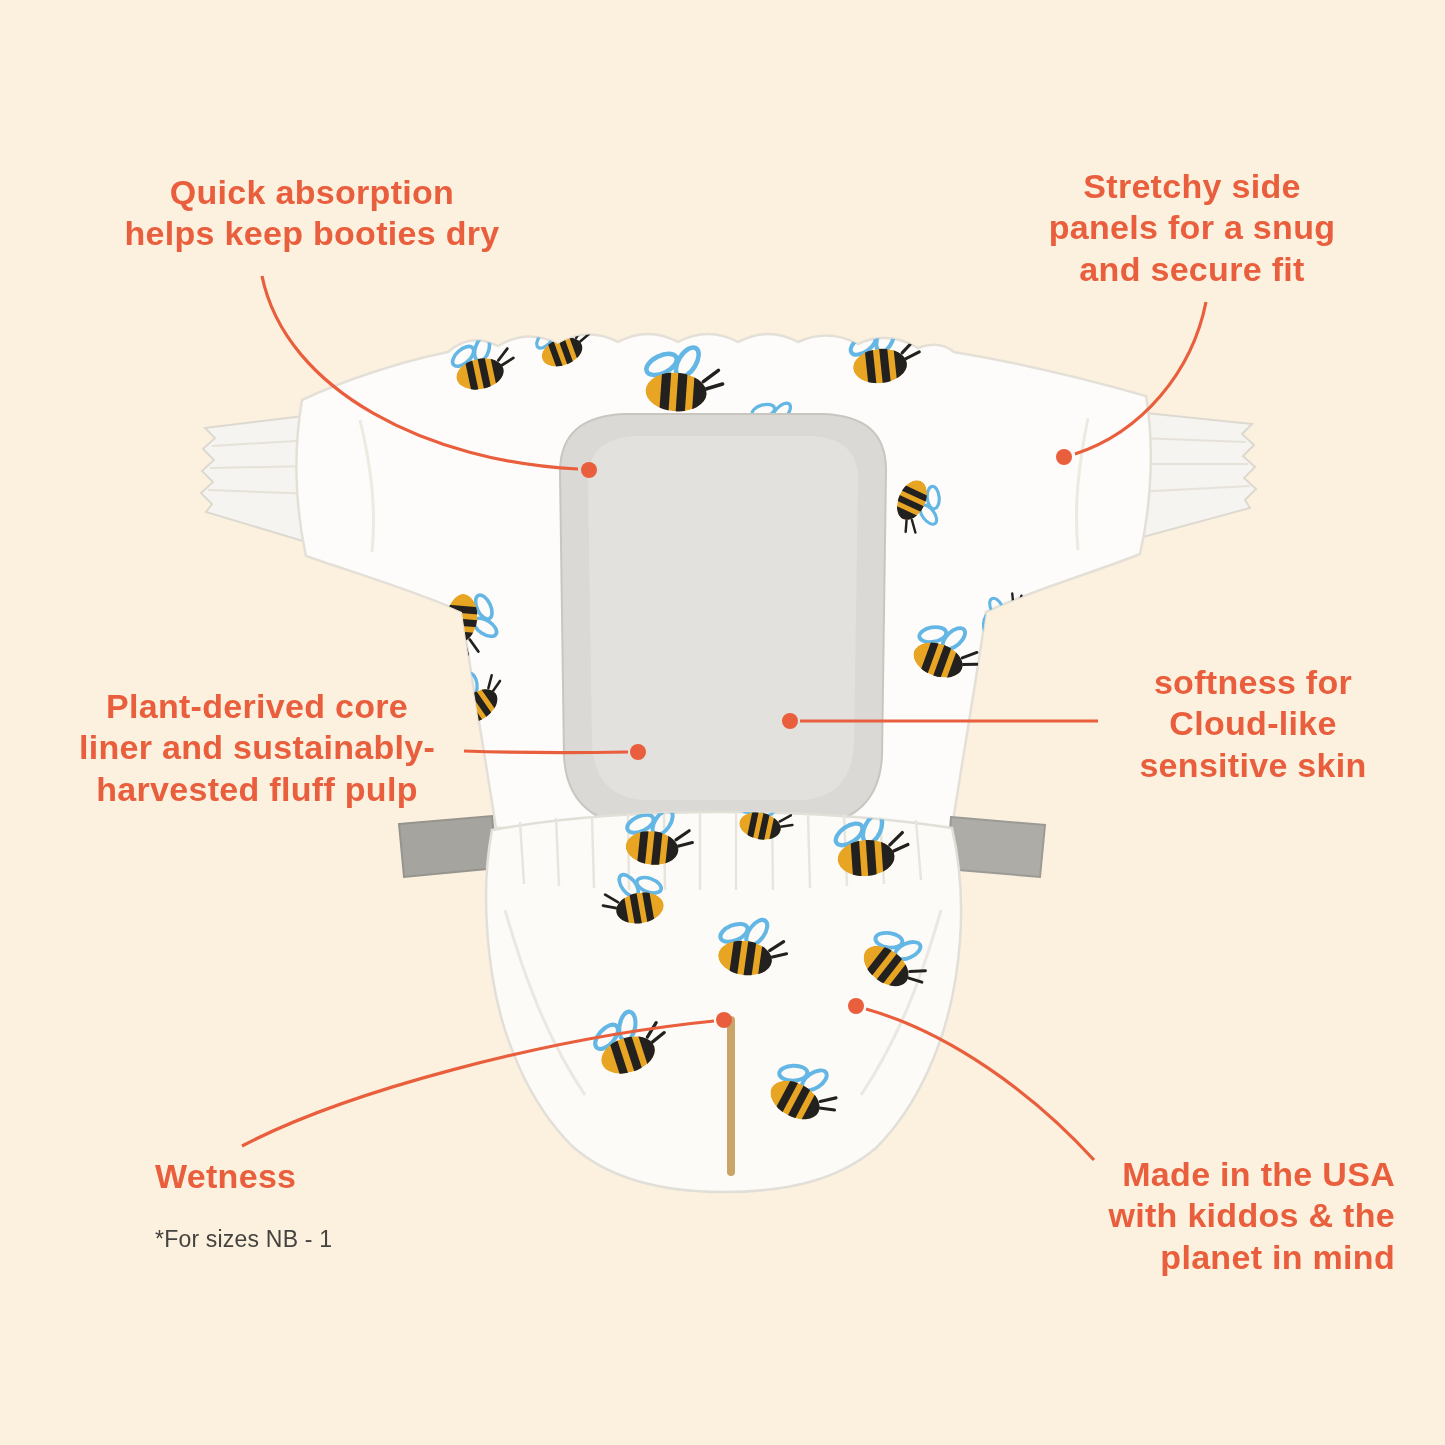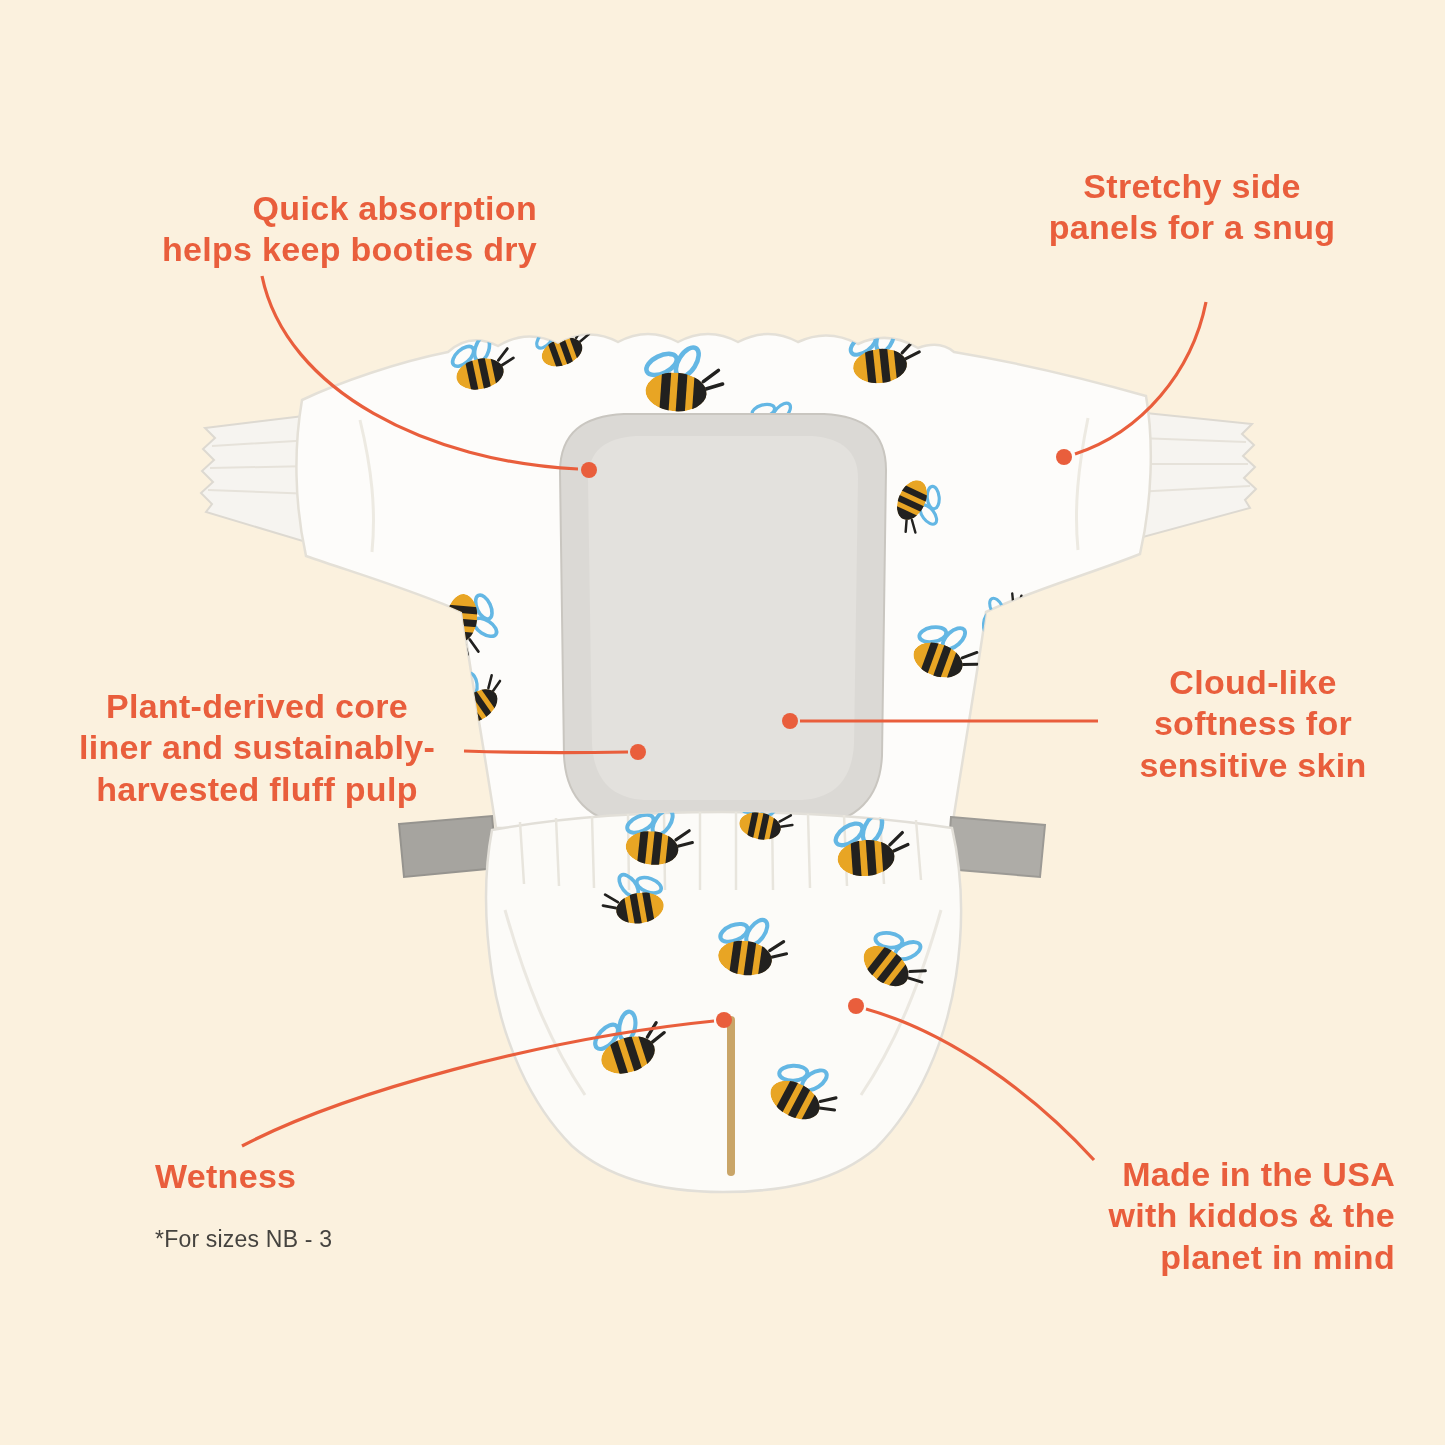--- a/index.html
+++ b/index.html
@@ -26,21 +26,21 @@
     letter-spacing: 0.3px;
   }
   .callout.align-left { text-align: left; margin-left: 8px; }
   .callout .note {
     color: var(--note-text, #45433f);
     font-weight: 400;
     font-size: 23px;
     margin-top: 28px;
     letter-spacing: 0.2px;
   }
-  #c-quick    { left: 87px;   top: 188px;  width: 450px; text-align: right; }
+  #c-quick    { left: 87px;   top: 172px;  width: 450px; }
   #c-stretchy { left: 1017px; top: 166px;  width: 350px; }
   #c-core     { left: 52px;   top: 686px;  width: 410px; }
   #c-cloud    { left: 1097px; top: 662px;  width: 312px; }
   #c-wetness  { left: 147px;  top: 1156px; width: 280px; }
   #c-usa      { left: 1055px; top: 1154px; width: 340px; text-align: right; }
 
   .leader path { stroke: var(--accent, #e95e3c); stroke-width: 3.2; fill: none; }
   .leader circle { fill: var(--accent, #e95e3c); }
 </style>
 </head>
@@ -152,37 +152,38 @@
   </svg>
 
   <div class="callout" id="c-quick">
     <div>Quick absorption</div>
     <div>helps keep booties dry</div>
   </div>
 
   <div class="callout" id="c-stretchy">
     <div>Stretchy side</div>
     <div>panels for a snug</div>
+    <div>and secure fit</div>
   </div>
 
   <div class="callout" id="c-core">
     <div>Plant-derived core</div>
     <div>liner and sustainably-</div>
     <div>harvested fluff pulp</div>
   </div>
 
   <div class="callout" id="c-cloud">
+    <div>softness for</div>
     <div>Cloud-like</div>
-    <div>softness for</div>
     <div>sensitive skin</div>
   </div>
 
   <div class="callout align-left" id="c-wetness">
     <div>Wetness</div>
-    <div class="note">*For sizes NB - 3</div>
+    <div class="note">*For sizes NB - 1</div>
   </div>
 
   <div class="callout" id="c-usa">
     <div>Made in the USA</div>
     <div>with kiddos &amp; the</div>
     <div>planet in mind</div>
   </div>
 
 </div>
 

